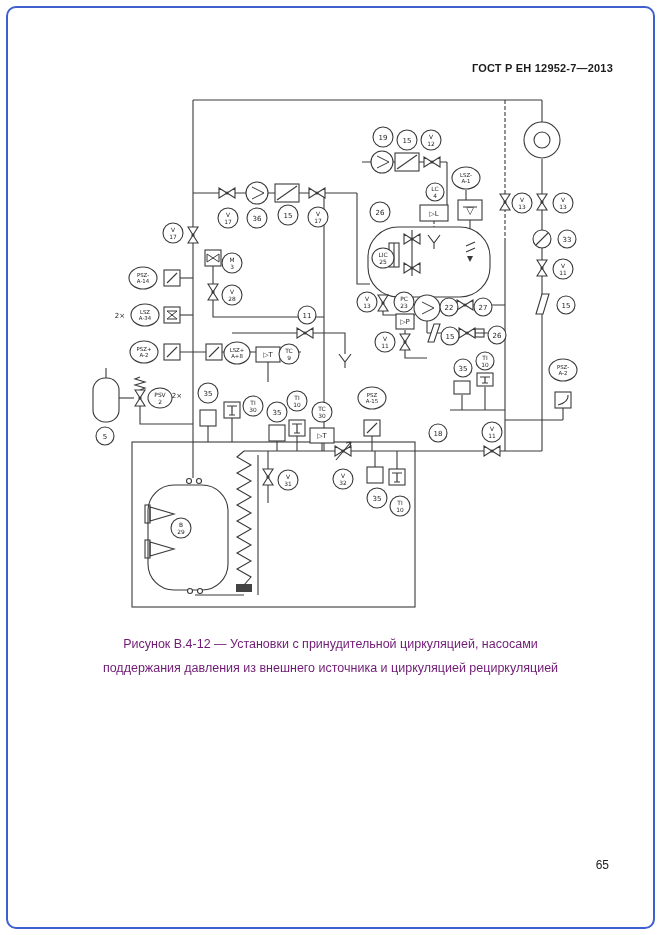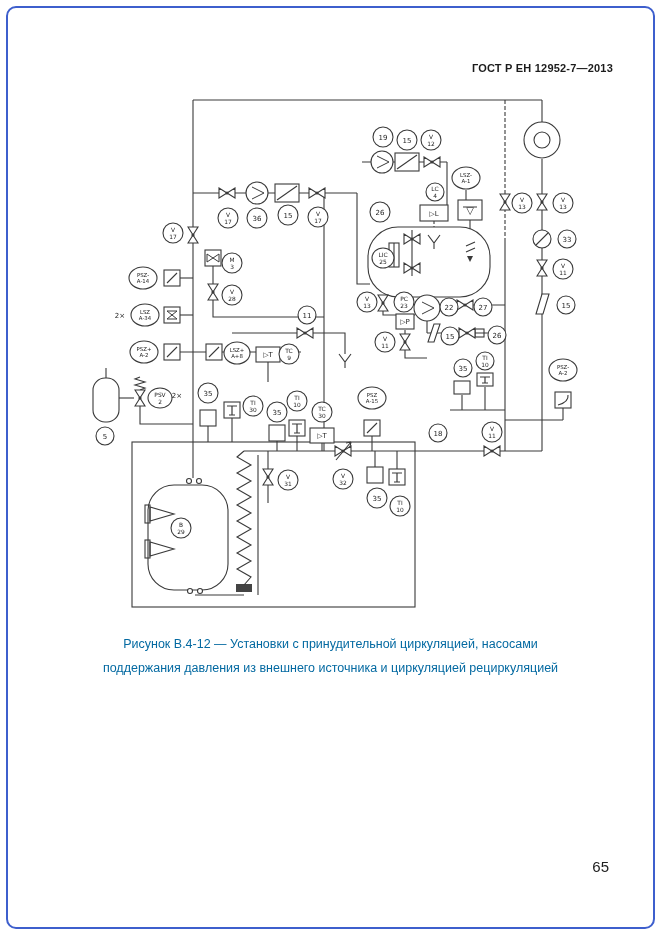--- a/index.html
+++ b/index.html
@@ -10,24 +10,24 @@
   .page-border{
     position:absolute;left:6px;top:6px;right:6px;bottom:6px;
     border:2px solid var(--border,#3e5fcd);border-radius:10px;pointer-events:none;
   }
   .doc-header{
     position:absolute;top:62px;right:48px;font-size:11px;font-weight:600;
     color:#1c1c1c;letter-spacing:.2px;
   }
   .caption{
     position:absolute;top:632px;left:0;width:100%;text-align:center;
-    font-size:12.5px;line-height:24px;color:#0369a1;
+    font-size:12.5px;line-height:24px;color:#701a75;
   }
   .page-number{
-    position:absolute;top:858px;right:52px;font-size:15px;color:#222;
+    position:absolute;top:858px;right:52px;font-size:12px;color:#222;
   }
   svg.diagram{position:absolute;left:0;top:0;}
   .dg{stroke:var(--line,#3a3a3a);stroke-width:1.1;fill:none;}
   .dg-fill{stroke:var(--line,#3a3a3a);stroke-width:1.1;fill:#fff;}
   text.dg-t{fill:#1d1d1d;font-family:"DejaVu Sans",sans-serif;}
 </style>
 </head>
 <body>
 
 <div class="page">

